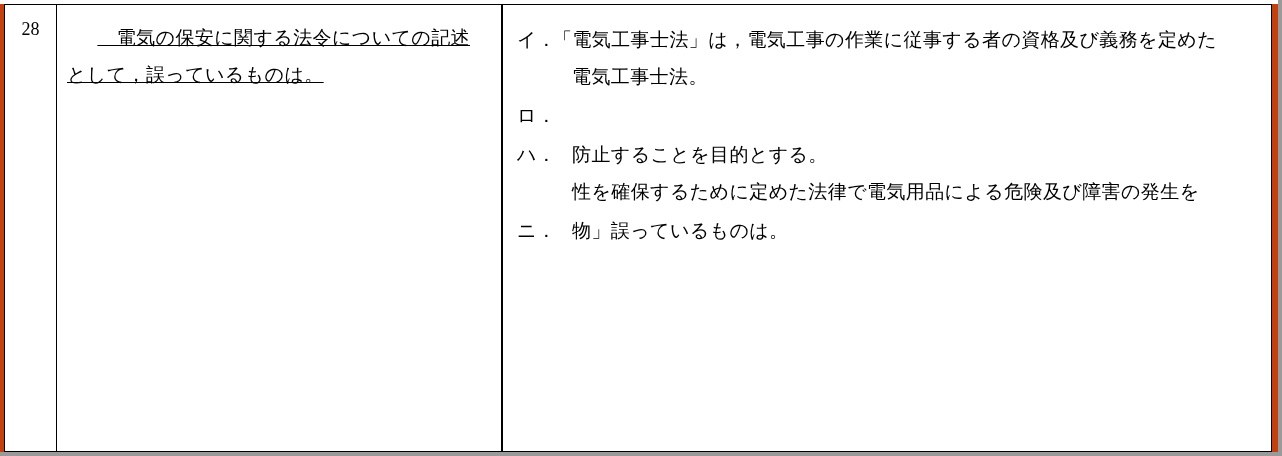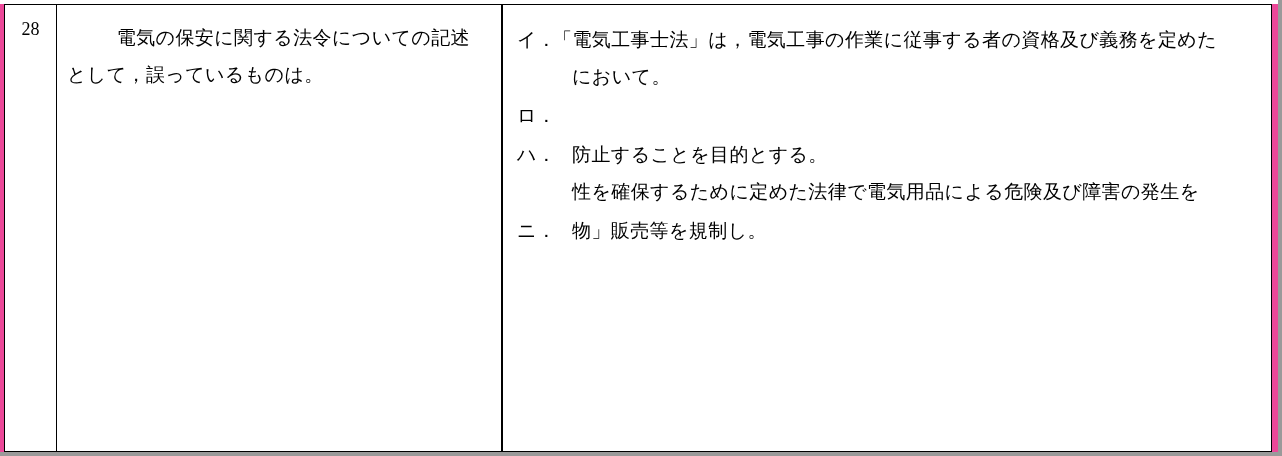--- a/index.html
+++ b/index.html
@@ -11,21 +11,21 @@
     width: 1282px;
     height: 456px;
     font-family: "Liberation Serif", "DejaVu Serif", serif;
     color: #000000;
     overflow: hidden;
   }
   .page {
     position: relative;
     width: 1282px;
     height: 456px;
-    background: #ec4899;
+    background: #c2410c;
     box-sizing: border-box;
   }
   
   .qtable {
     position: absolute;
     left: 4px;
     top: 4px;
     width: 1268px;
     height: 448px;
     border: 1px solid #000000;
@@ -58,20 +58,21 @@
     flex: 1;
     box-sizing: border-box;
     padding: 16px 18px 0 14px;
     font-size: 19px;
     line-height: 1.95;
     letter-spacing: 0.4px;
   }
   .q-text {
     text-indent: 1.6em;
     margin: 0;
+    text-decoration: underline;
   }
   .choice {
     display: flex;
     flex-direction: row;
     align-items: flex-start;
     margin-bottom: 2px;
   }
   .choice-mark {
     width: 36px;
     min-width: 36px;
@@ -126,42 +127,42 @@
     <div class="col-question">
       <p class="q-text">　電気の保安に関する法令についての記述として，誤っているものは。</p>
     </div>
 
     <div class="col-choices">
 
       <div class="choice">
         <div class="choice-mark">イ．</div>
         <div class="choice-text">
           <span>「電気工事士法」は，電気工事の作業に従事する者の資格及び義務を定めた</span>
-          <span class="cont">において。</span>
+          <span class="cont">電気工事士法。</span>
         </div>
       </div>
 
       <div class="choice">
         <div class="choice-mark">ロ．</div>
         <div class="choice-text">
         </div>
       </div>
 
       <div class="choice">
         <div class="choice-mark">ハ．</div>
         <div class="choice-text">
           <span class="cont">防止することを目的とする。</span>
           <span class="cont">性を確保するために定めた法律で電気用品による危険及び障害の発生を</span>
         </div>
       </div>
 
       <div class="choice">
         <div class="choice-mark">ニ．</div>
         <div class="choice-text">
-          <span class="cont">物」販売等を規制し。</span>
+          <span class="cont">物」誤っているものは。</span>
         </div>
       </div>
 
     </div>
   </div>
 
   <div class="edge-top"></div>
   <div class="shadow-right"></div>
   <div class="shadow-bottom"></div>
 

